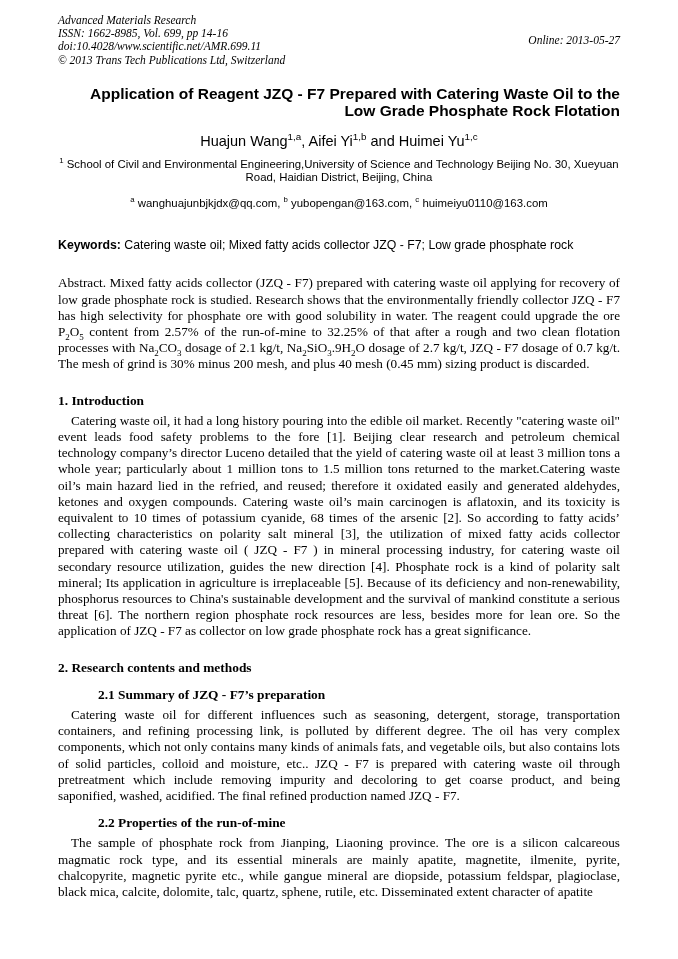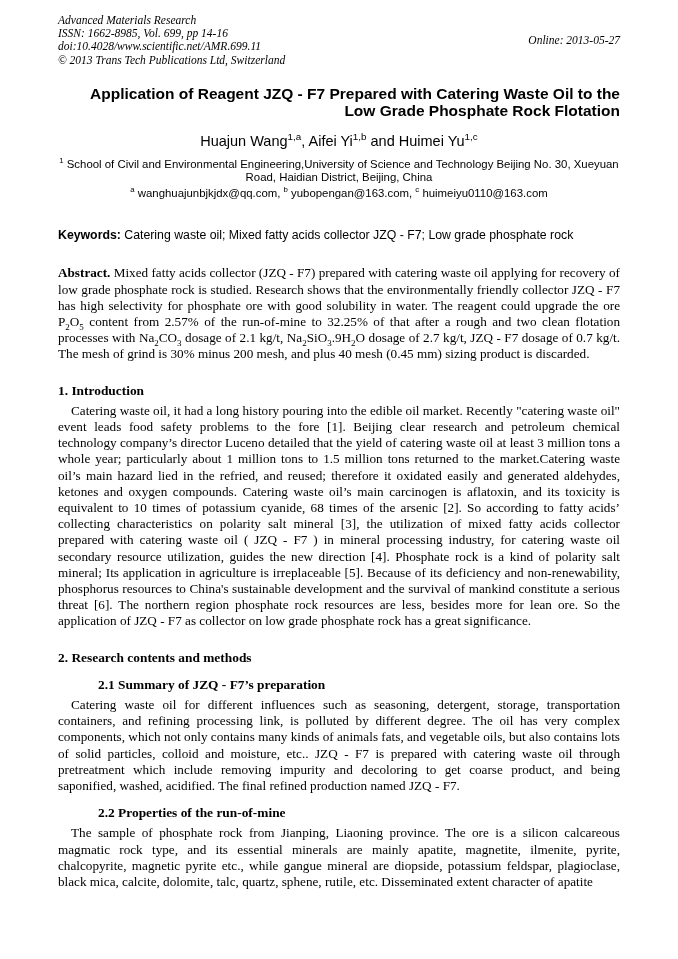--- a/index.html
+++ b/index.html
@@ -46,42 +46,42 @@
     line-height: 18px;
   }
   .affil {
     margin-top: 8px;
     text-align: center;
     font-family: "Liberation Sans", sans-serif;
     font-size: 11.4px;
     line-height: 13.5px;
   }
   .emails {
-    margin-top: 2px;
+    margin-top: 12px;
     text-align: center;
     font-family: "Liberation Sans", sans-serif;
     font-size: 11.4px;
     line-height: 13.5px;
   }
   .keywords {
     margin-top: 28px;
     font-family: "Liberation Sans", sans-serif;
     font-size: 12.3px;
     line-height: 15px;
   }
   .keywords b { font-weight: bold; }
   
   .serif-par {
     font-family: "Liberation Serif", serif;
     font-size: 13.2px;
     line-height: 16.2px;
     text-align: justify;
   }
   .abstract { margin-top: 22px; }
-  .abstract .lbl { font-weight: bold; }
+  .abstract .lbl { font-weight: normal; }
   .s-head1 {
     margin-top: 20px;
     font-family: "Liberation Serif", serif;
     font-weight: bold;
     font-size: 13.4px;
     line-height: 16.2px;
   }
   .s-head2 {
     margin-top: 11px;
     font-family: "Liberation Serif", serif;

